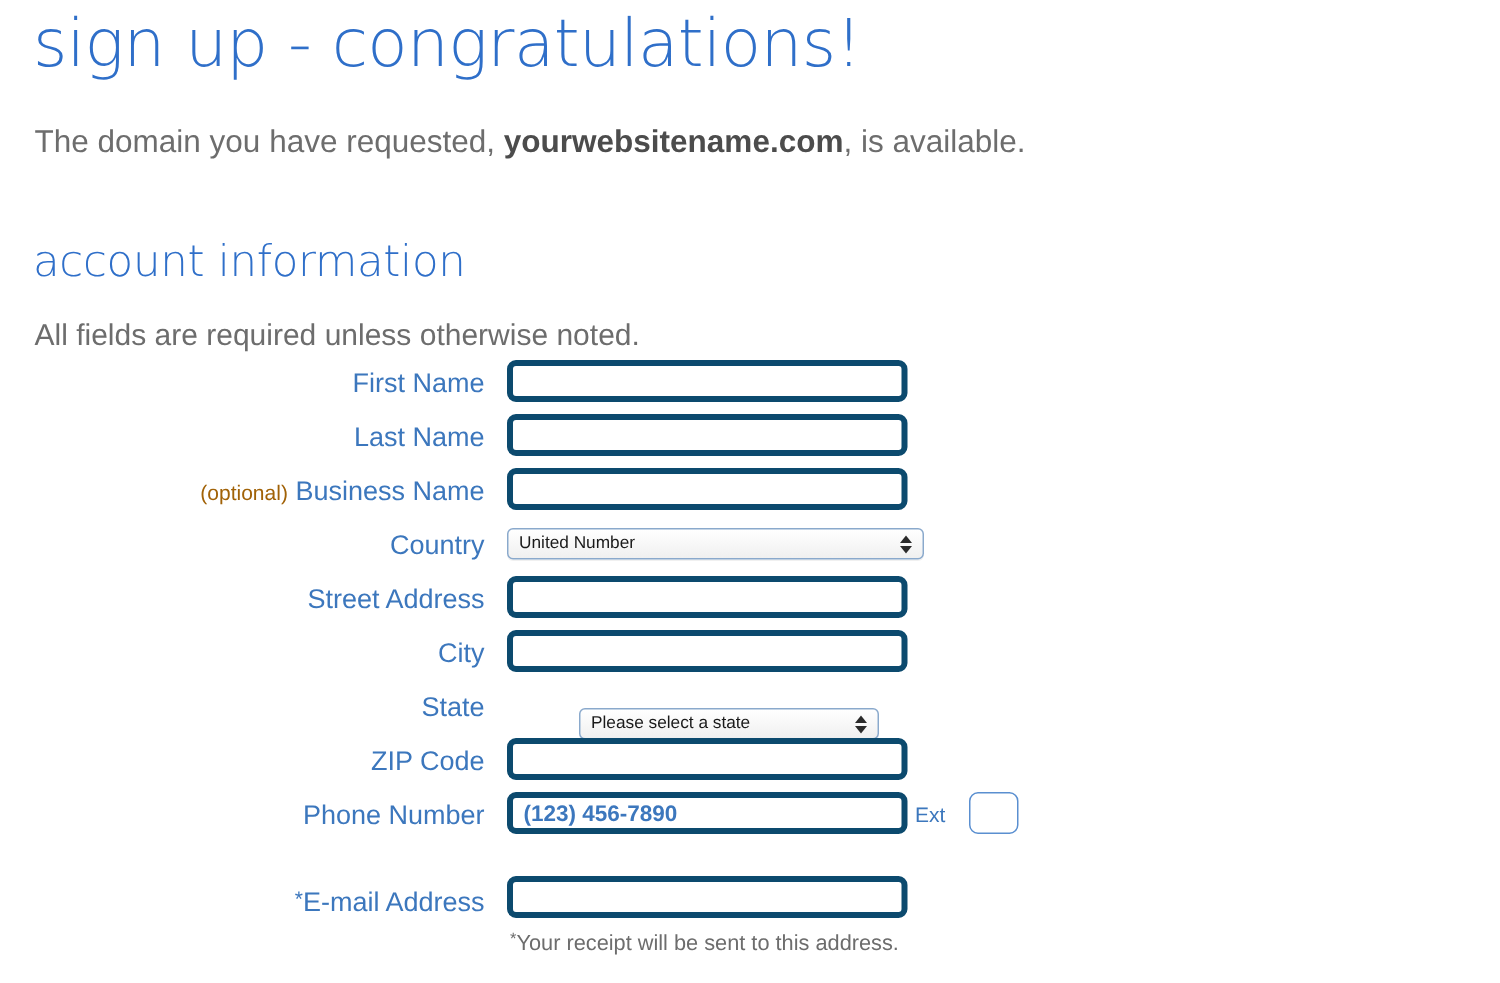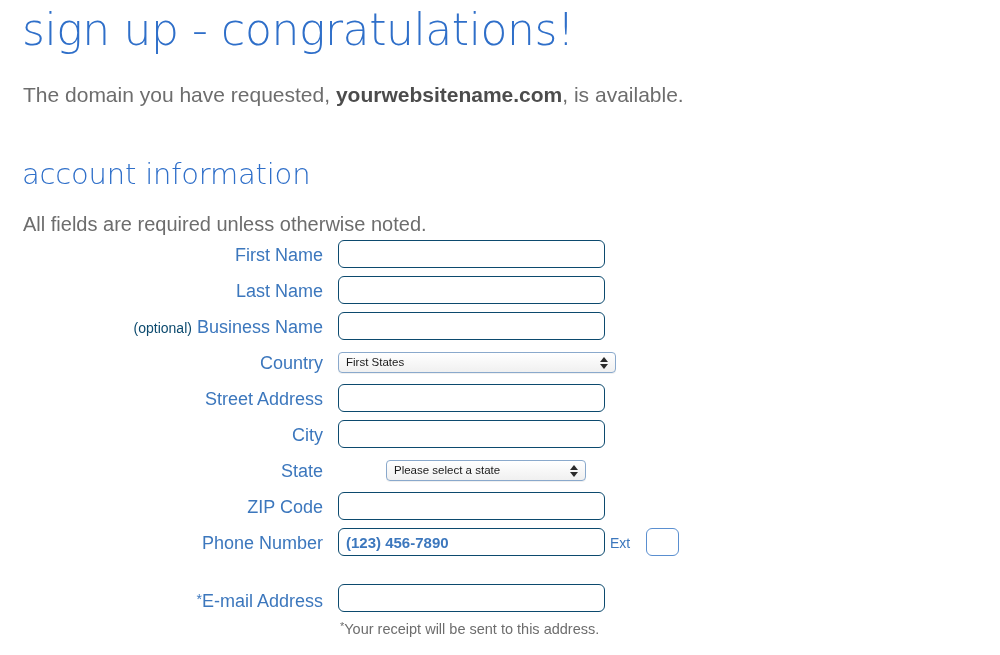--- a/index.html
+++ b/index.html
@@ -94,38 +94,38 @@
     left: 10px;
     width: 313px;
     text-align: right;
     top: 2px;
     font-size: 18px;
     line-height: 26px;
     color: #3c77bd;
     white-space: nowrap;
   }
   .row .label .optional {
-    color: #0c4a6e;
+    color: #a16207;
     font-size: 14px;
   }
   .row .label .star {
     font-size: 14px;
     vertical-align: 3px;
   }
 
   .field {
     position: absolute;
     left: 338px;
     top: 0;
   }
 
   input.txt {
     width: 267px;
     height: 28px;
-    border: 1px solid #0c4a6e;
+    border: 4px solid #0c4a6e;
     border-radius: 6px;
     background: #ffffff;
     outline: none;
     padding: 0 7px;
     font-family: "Liberation Sans", sans-serif;
     font-size: 14px;
     color: #3c77bd;
   }
   input.txt::placeholder {
     color: #3c77bd;
@@ -254,41 +254,41 @@
     <div class="row">
       <div class="label"><span class="optional">(optional)</span> <span>Business Name</span></div>
       <div class="field">
         <input class="txt" type="text" value="" placeholder="" style="">
       </div>
     </div>
 
     <div class="row">
       <div class="label">Country</div>
       <div class="field" style="top:4px;">
-        <span class="sel country"><span>First States</span><span class="arrows"></span></span>
+        <span class="sel country"><span>United Number</span><span class="arrows"></span></span>
       </div>
     </div>
 
     <div class="row">
       <div class="label">Street Address</div>
       <div class="field">
         <input class="txt" type="text" value="" placeholder="" style="">
       </div>
     </div>
 
     <div class="row">
       <div class="label">City</div>
       <div class="field">
         <input class="txt" type="text" value="" placeholder="" style="">
       </div>
     </div>
 
     <div class="row">
       <div class="label">State</div>
-      <div class="field" style="top:4px;padding-left:48px;">
+      <div class="field" style="top:16px;padding-left:48px;">
         <span class="sel state"><span>Please select a state</span><span class="arrows"></span></span>
       </div>
     </div>
 
     <div class="row">
       <div class="label">ZIP Code</div>
       <div class="field">
         <input class="txt" type="text" value="" placeholder="" style="">
       </div>
     </div>

